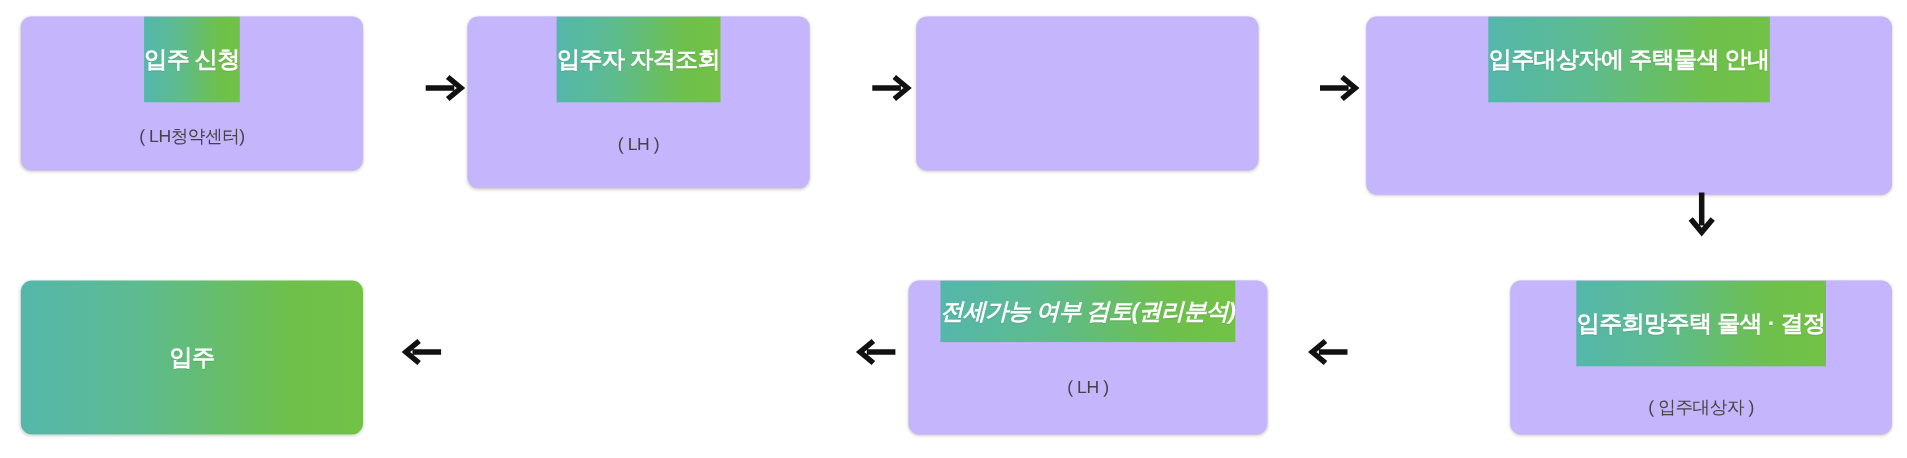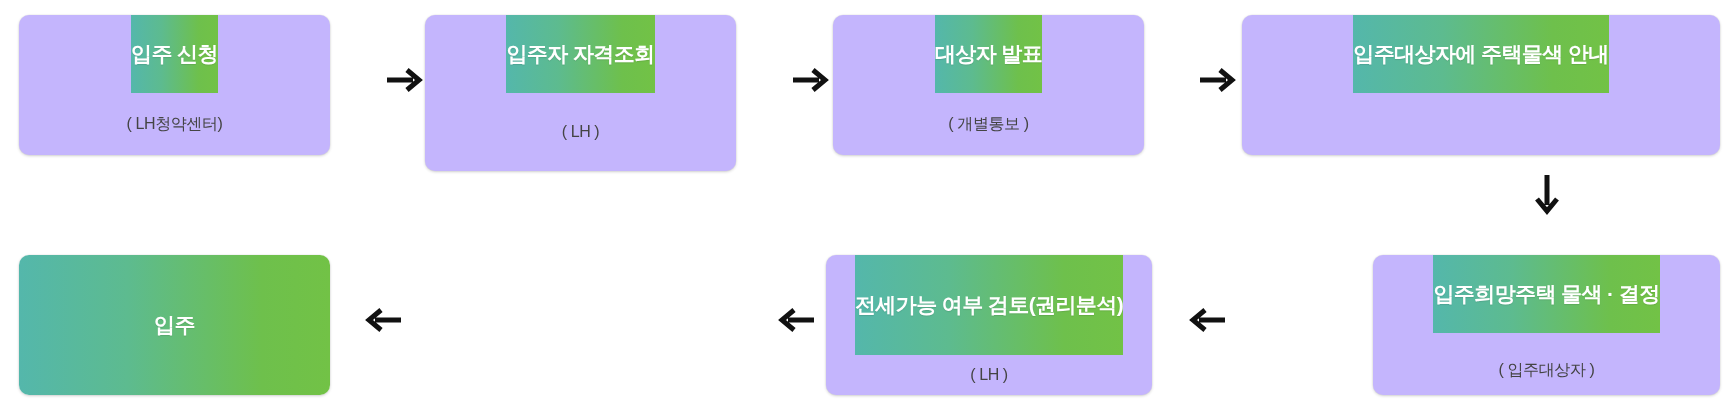--- a/index.html
+++ b/index.html
@@ -95,31 +95,29 @@
     <div class="body">( LH )</div>
   </div>
 
   <div class="arrow" style="left:789px;top:60px;width:44px;height:40px;">
     <svg width="40" height="30" viewBox="0 0 40 30" aria-hidden="true">
       <path d="M2 15 H28 M22 5 L34 15 L22 25" fill="none" stroke="#111111" stroke-width="5" stroke-linecap="butt" stroke-linejoin="miter"></path>
     </svg>
   </div>
 
   <div class="card" style="left:833px;top:15px;width:311px;height:140px;">
-    <div class="hdr" style="height:78px;">대상자 발표</div>
-    <div class="body">( 개별통보 )</div>
   </div>
 
   <div class="arrow" style="left:1196px;top:60px;width:44px;height:40px;">
     <svg width="40" height="30" viewBox="0 0 40 30" aria-hidden="true">
       <path d="M2 15 H28 M22 5 L34 15 L22 25" fill="none" stroke="#111111" stroke-width="5" stroke-linecap="butt" stroke-linejoin="miter"></path>
     </svg>
   </div>
 
-  <div class="card" style="left:1242px;top:15px;width:478px;height:140px;gap:44px;">
+  <div class="card" style="left:1242px;top:15px;width:478px;height:162px;gap:44px;">
     <div class="hdr" style="height:78px;">입주대상자에 주택물색 안내</div>
   </div>
 
   <div class="arrow" style="left:1525px;top:172px;width:44px;height:46px;">
     <svg width="30" height="44" viewBox="0 0 30 44" aria-hidden="true">
       <path d="M15 2 V32 M5 26 L15 38 L25 26" fill="none" stroke="#111111" stroke-width="5" stroke-linecap="butt" stroke-linejoin="miter"></path>
     </svg>
   </div>
 
   <div class="card solid" style="left:19px;top:255px;width:311px;height:140px;">
@@ -133,21 +131,21 @@
   </div>
 
 
   <div class="arrow" style="left:774px;top:300px;width:44px;height:40px;">
     <svg width="40" height="30" viewBox="0 0 40 30" aria-hidden="true">
       <path d="M38 15 H12 M18 5 L6 15 L18 25" fill="none" stroke="#111111" stroke-width="5" stroke-linecap="butt" stroke-linejoin="miter"></path>
     </svg>
   </div>
 
   <div class="card" style="left:826px;top:255px;width:326px;height:140px;">
-    <div class="hdr" style="height:100px;">전세가능 여부 검토(권리분석)</div>
+    <div class="hdr" style="height:56px;font-style:italic;">전세가능 여부 검토(권리분석)</div>
     <div class="body">( LH )</div>
   </div>
 
   <div class="arrow" style="left:1185px;top:300px;width:44px;height:40px;">
     <svg width="40" height="30" viewBox="0 0 40 30" aria-hidden="true">
       <path d="M38 15 H12 M18 5 L6 15 L18 25" fill="none" stroke="#111111" stroke-width="5" stroke-linecap="butt" stroke-linejoin="miter"></path>
     </svg>
   </div>
 
   <div class="card" style="left:1373px;top:255px;width:347px;height:140px;gap:12px;">

